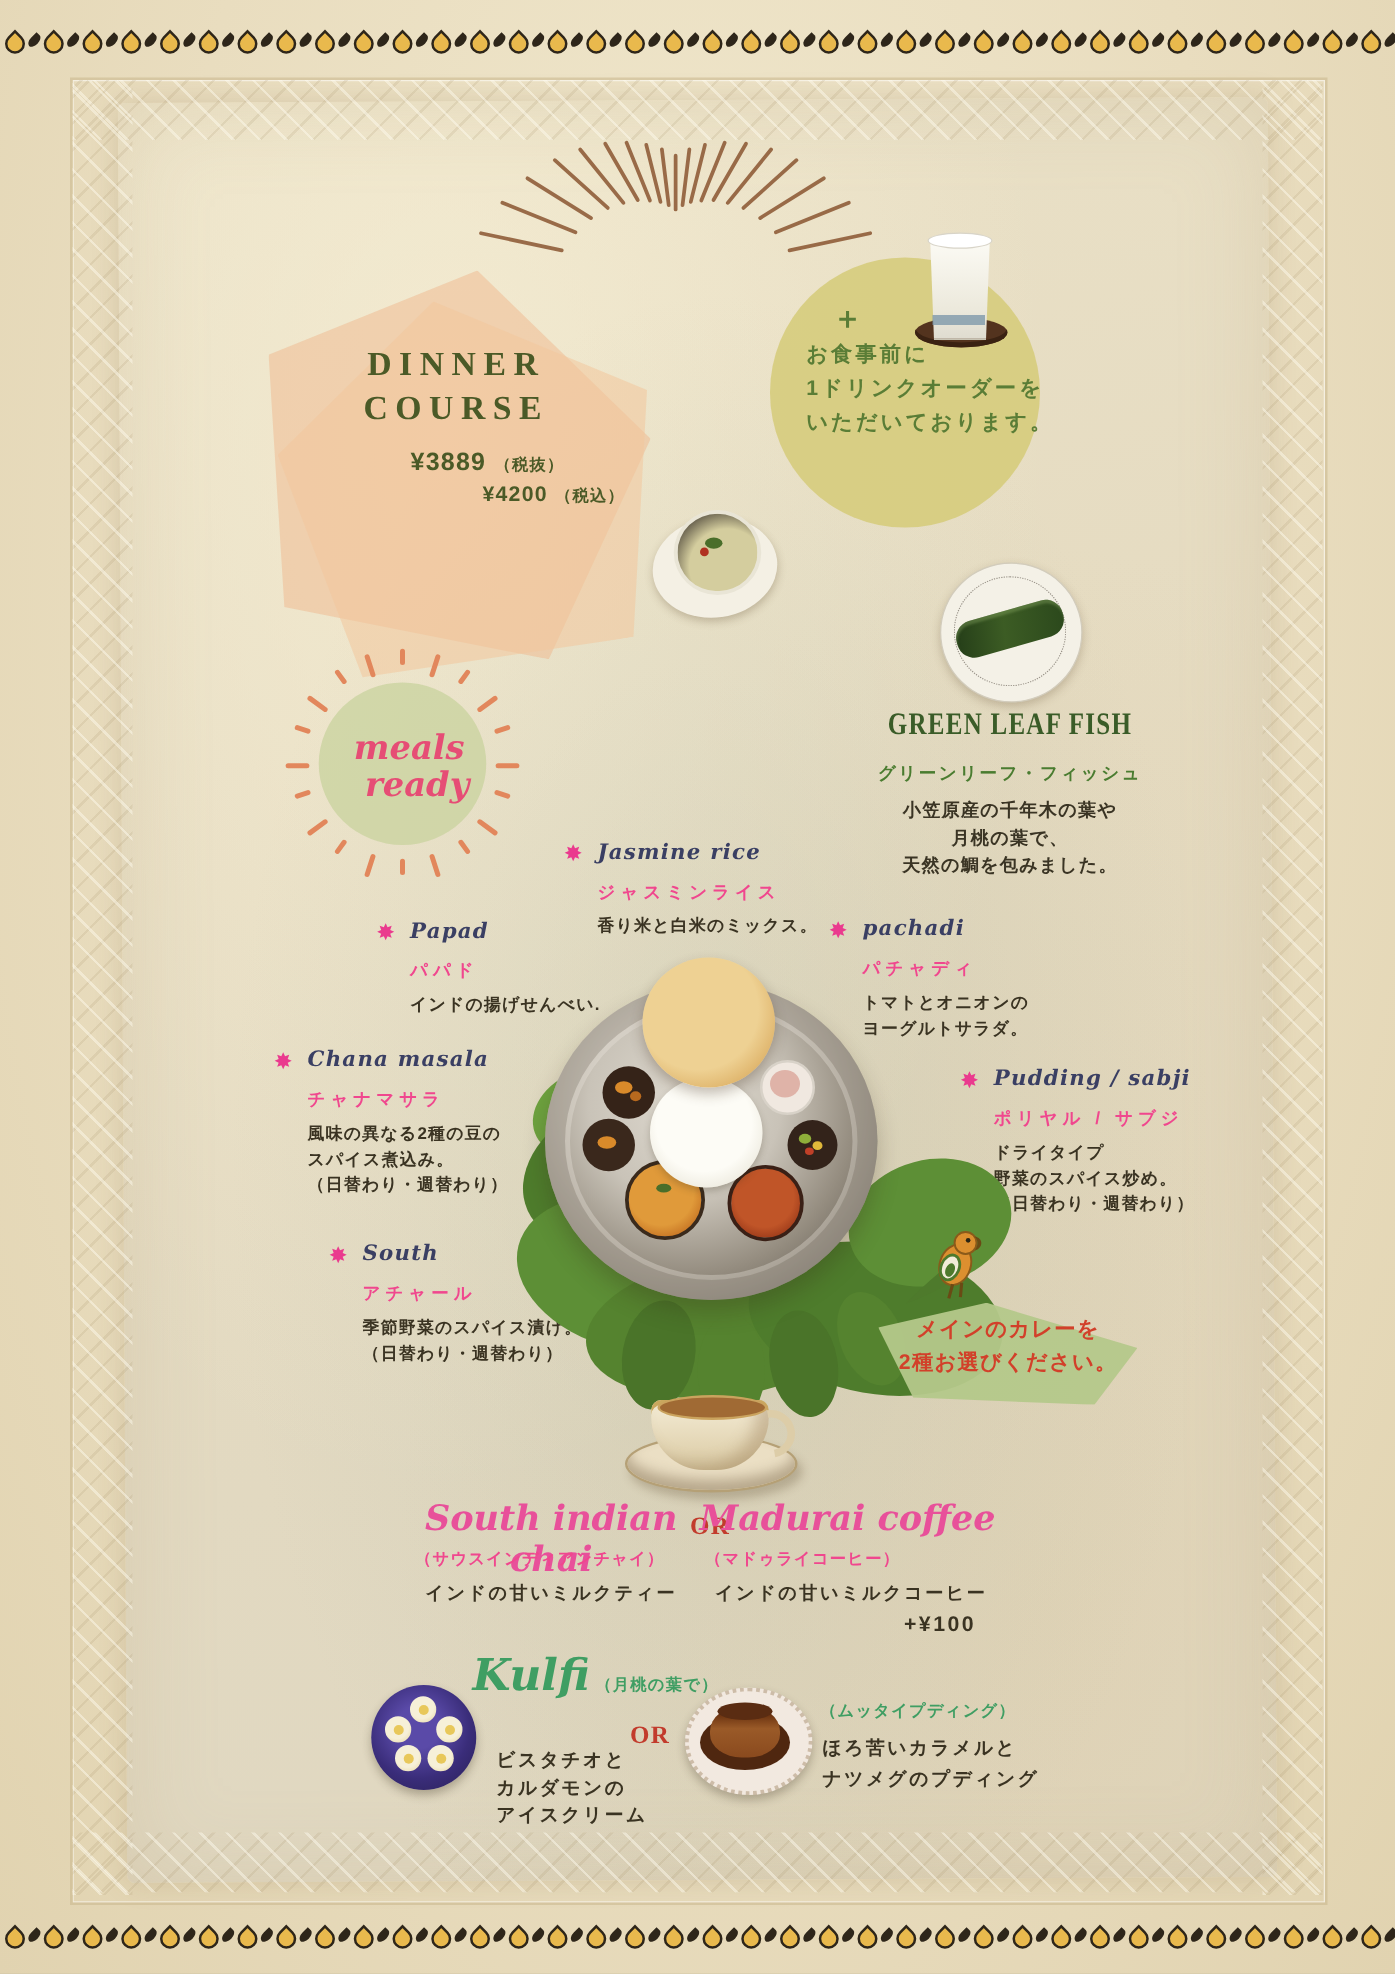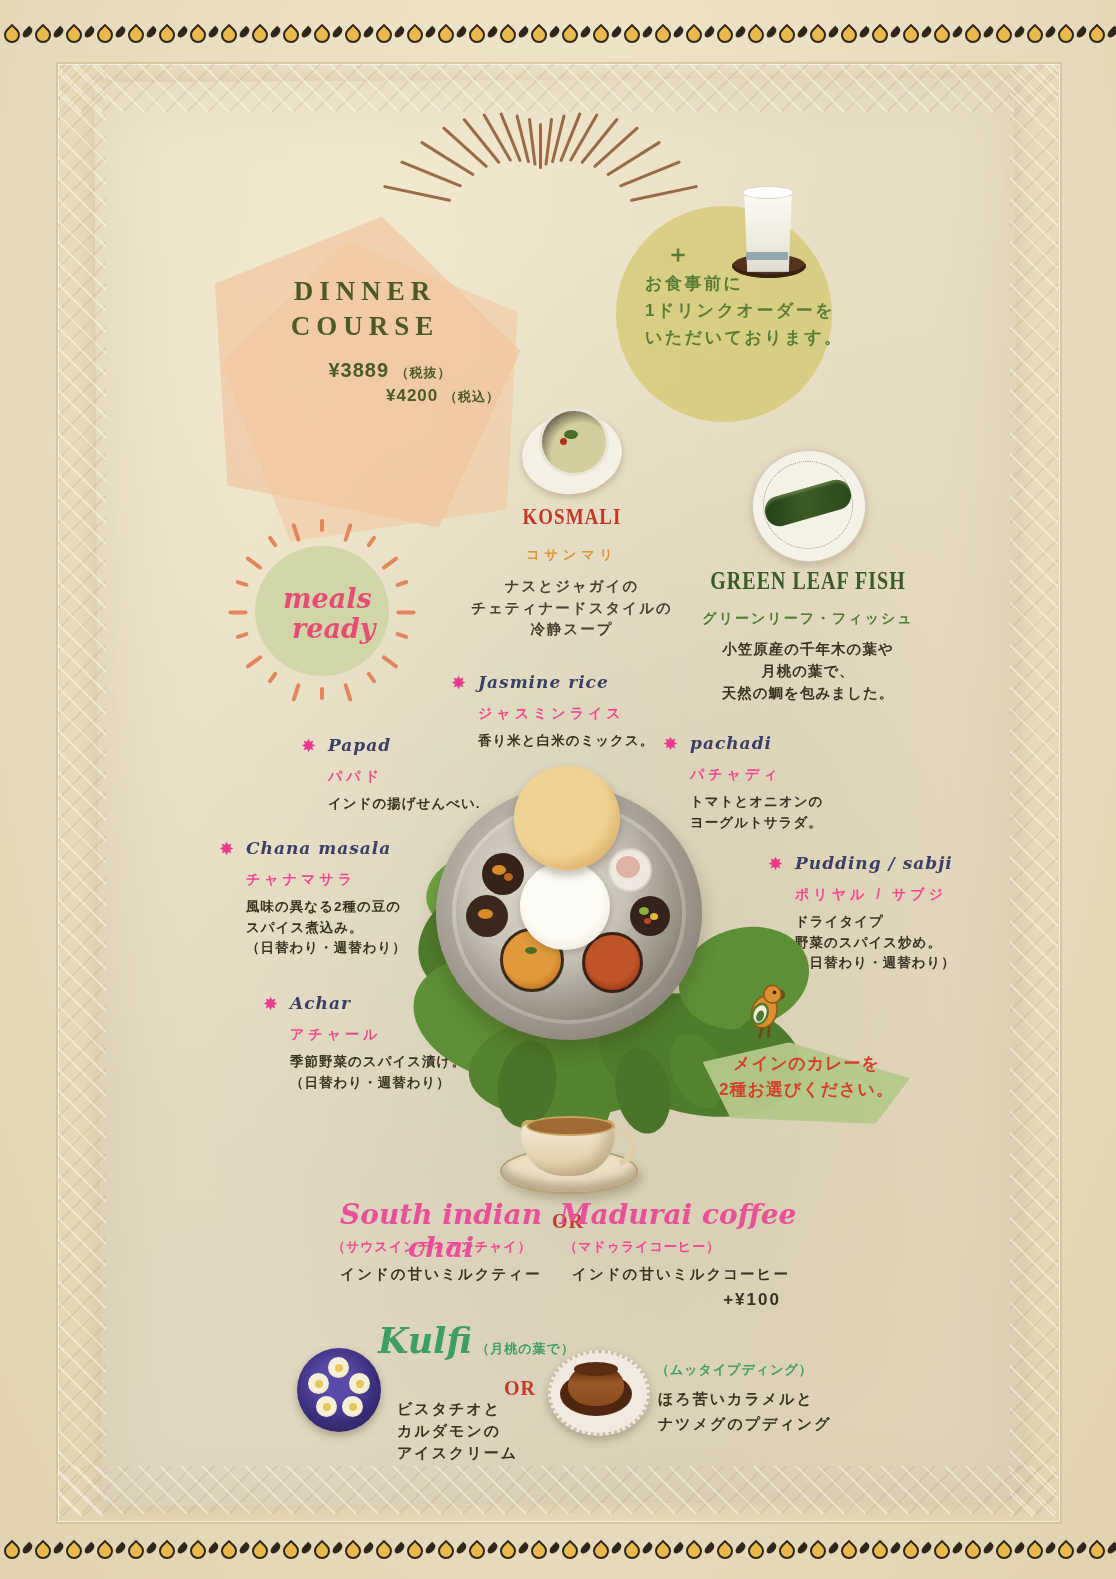--- a/index.html
+++ b/index.html
@@ -452,29 +452,20 @@
     <div class="abs fleck" style="left:42px;top:22px;width:14px;height:9px;background:#4a6e2a;"></div>
     <div class="abs fleck" style="left:38px;top:30px;width:7px;height:7px;background:#b03020;"></div>
   </div>
 
   <div class="abs" style="left:752px;top:450px;width:112px;height:110px;">
     <div class="abs" style="left:0;top:0;width:112px;height:110px;border-radius:50%;background:#f4f1e7;border:1px solid #d2ccbc;box-shadow:0 3px 8px rgba(100,80,50,.28);"></div>
     <div class="abs" style="left:11px;top:11px;width:88px;height:86px;border-radius:50%;border:1.5px dotted #9a948a;"></div>
     <div class="abs" style="left:12px;top:38px;width:88px;height:30px;border-radius:14px;background:linear-gradient(100deg,#243d18,#3c5c24 45%,#2b481c);transform:rotate(-16deg);box-shadow:inset 0 3px 2px rgba(150,180,110,.35);"></div>
   </div>
 
-  <div class="abs c" style="left:441px;top:508px;width:262px;">
-    <div><span class="starter-en serif" style="color:#c03828;font-size:19px;letter-spacing:1px;">KOSMALI</span></div>
-    <div class="starter-jp" style="color:#e0912f;font-size:13px;letter-spacing:5px;margin-top:16px;">コサンマリ</div>
-    <div class="starter-desc" style="font-size:14.5px;letter-spacing:2px;line-height:21.5px;margin-top:12px;">
-      <div>ナスとジャガイの</div>
-      <div>チェティナードスタイルの</div>
-      <div>冷静スープ</div>
-    </div>
-  </div>
   <div class="abs c" style="left:672px;top:572px;width:272px;">
     <div><span class="starter-en serif" style="color:#3a5c28;font-size:20px;letter-spacing:1px;">GREEN LEAF FISH</span></div>
     <div class="starter-jp" style="color:#4a7c30;font-size:14px;letter-spacing:2px;margin-top:15px;">グリーンリーフ・フィッシュ</div>
     <div class="starter-desc" style="font-size:14.5px;letter-spacing:1px;line-height:22px;margin-top:10px;color:#3a3424;">
       <div>小笠原産の千年木の葉や</div>
       <div>月桃の葉で、</div>
       <div>天然の鯛を包みました。</div>
     </div>
   </div>
 
@@ -544,21 +535,21 @@
     <div class="dish-en">Pudding / sabji</div>
     <div class="dish-jp">ポリヤル / サブジ</div>
     <div class="dish-desc">
       <div>ドライタイプ</div>
       <div>野菜のスパイス炒め。</div>
       <div>（日替わり・週替わり）</div>
     </div>
   </div>
   <div class="dish" style="left:290px;top:993px;">
     <span class="star">✸</span>
-    <div class="dish-en">Achar</div>
+    <div class="dish-en">South</div>
     <div class="dish-jp">アチャール</div>
     <div class="dish-desc">
       <div>季節野菜のスパイス漬け。</div>
       <div>（日替わり・週替わり）</div>
     </div>
   </div>
 
   <div>
     <div class="leaf" style="left:425px;top:855px;width:95px;height:70px;background:#6da23f;transform:rotate(-20deg);"></div>
     <div class="leaf" style="left:415px;top:880px;width:155px;height:112px;background:#4e7c2c;transform:rotate(-25deg);"></div>

